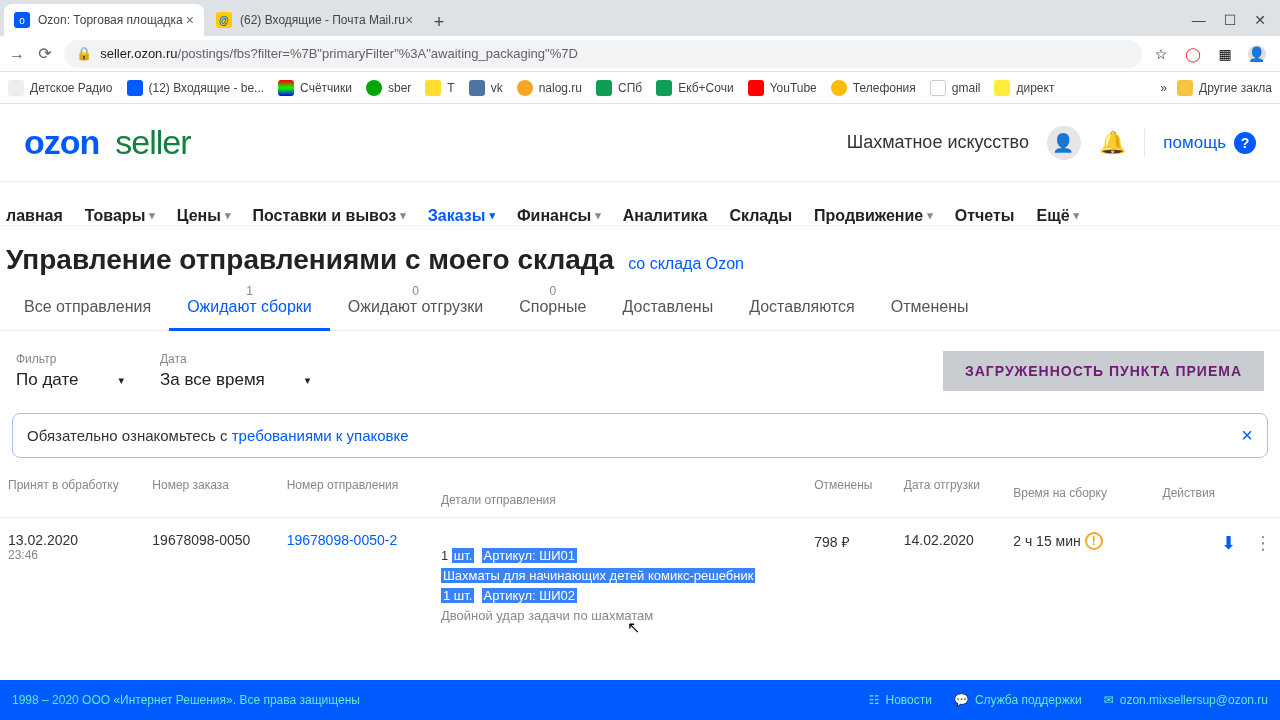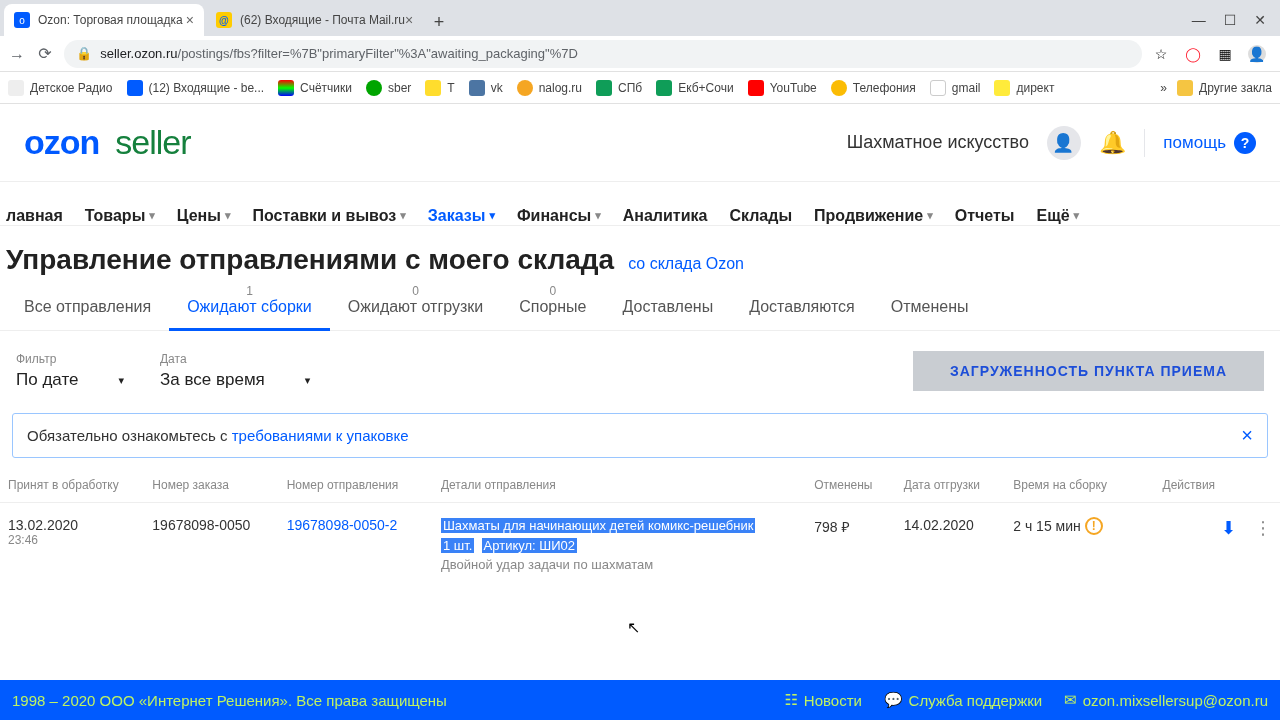--- a/index.html
+++ b/index.html
@@ -53,49 +53,49 @@
 .ftab .cnt { position:absolute; top:-2px; left:50%; transform:translateX(-50%); font-size:12px; color:#888; }
 .ftab.active { color:#005bff; }
 .ftab.active::after { content:""; position:absolute; left:0; right:0; bottom:-1px; height:3px; background:#005bff; }
 .export-btn { margin-left:auto; height:36px; border:1px solid #005bff; color:#005bff; padding:0 14px; font-size:14px; font-weight:700; display:flex; align-items:center; letter-spacing:1px; margin-bottom:8px; }
 
 
 .filters { padding:20px 16px 14px; display:flex; align-items:flex-end; gap:36px; }
 .fgroup .flabel { font-size:12px; color:#888; margin-bottom:4px; }
 .fsel { font-size:17px; color:#222; display:flex; align-items:center; gap:40px; border-bottom:1px solid transparent; cursor:pointer; }
 .fsel .chev { color:#222; }
-.big-btn { margin-left:auto; height:40px; padding:0 37px; background:#c9cdd2; color:#1d4ed8; font-size:14px; font-weight:700; letter-spacing:1px; display:flex; align-items:center; }
-
-
-.notice { margin:8px 12px; border:1px solid #9ac6ff; background:#fff; border-radius:3px; padding:10px 14px; font-size:15px; color:#333; display:flex; align-items:center; }
+.big-btn { margin-left:auto; height:40px; padding:0 22px; background:#c9cdd2; color:#701a75; font-size:14px; font-weight:700; letter-spacing:1px; display:flex; align-items:center; }
+
+
+.notice { margin:8px 12px; border:1px solid #9ac6ff; background:#fff; border-radius:8px; padding:10px 14px; font-size:15px; color:#333; display:flex; align-items:center; }
 .notice a { color:#005bff; text-decoration:none; }
 .notice .x { margin-left:auto; color:#005bff; font-size:20px; cursor:pointer; }
 
 
 .thead { display:flex; padding:12px 8px 10px; font-size:12px; color:#888; border-bottom:1px solid #eee; }
 .trow { display:flex; padding:14px 8px; font-size:14px; color:#333; align-items:flex-start; }
 .c-date { width:145px; }
 .c-order { width:135px; }
 .c-ship { width:155px; }
-.c-detail { width:375px; }
+.c-detail { width:375px;margin-top:15px; }
 .c-cost { width:90px; }
 .c-sdate { width:110px; }
 .c-time { width:150px; display:flex; align-items:center; gap:4px; }
 .c-act { width:110px; display:flex; align-items:center; gap:18px; justify-content:flex-end; }
 .link { color:#005bff; }
 .sub { font-size:12px; color:#888; }
 .hl { background:#3a82f7; color:#fff; padding:0 2px; }
 .hl-line { margin-bottom:2px; font-size:13px; line-height:1.4; }
 .plain-line { font-size:13px; color:#888; }
 .warn { width:18px; height:18px; border:2px solid #f5a623; border-radius:50%; color:#f5a623; display:flex; align-items:center; justify-content:center; font-size:12px; font-weight:700; }
 .dl-icon { color:#005bff; font-size:18px; }
 .dots { color:#888; font-size:18px; }
 
 
-.footer { position:absolute; left:0; right:0; bottom:0; height:40px; background:#005bff; color:#bef264; display:flex; align-items:center; padding:8px 12px; font-size:15px; }
+.footer { position:absolute; left:0; right:0; bottom:0; height:40px; background:#005bff; color:#5eead4; display:flex; align-items:center; padding:8px 12px; font-size:12px; }
 .footer .fr { margin-left:auto; display:flex; align-items:center; gap:22px; }
 .footer .fi { display:flex; align-items:center; gap:6px; }
 
 .cursor { position:absolute; left:627px; top:618px; font-size:16px; color:#000; pointer-events:none; }
 </style>
 </head>
 <body>
 
 <div class="browser-tabs">
   <div class="tab">
@@ -304,20 +304,21 @@
 </div>
 
 <div class="trow">
   <div class="c-date">
     <div>13.02.2020</div>
     <div class="sub">23:46</div>
   </div>
   <div class="c-order">19678098-0050</div>
   <div class="c-ship link">19678098-0050-2</div>
   <div class="c-detail">
+    <div class="hl-line"><span>1</span> <span class="hl">шт.</span>&nbsp;&nbsp;<span class="hl">Артикул: ШИ01</span></div>
     <div class="hl-line"><span class="hl">Шахматы для начинающих детей комикс-решебник</span></div>
     <div class="hl-line"><span class="hl">1 шт.</span>&nbsp;&nbsp;<span class="hl">Артикул: ШИ02</span></div>
     <div class="plain-line">Двойной удар задачи по шахматам</div>
   </div>
   <div class="c-cost">798 ₽</div>
   <div class="c-sdate">14.02.2020</div>
   <div class="c-time">
     <span>2 ч 15 мин</span>
     <span class="warn">!</span>
   </div>

